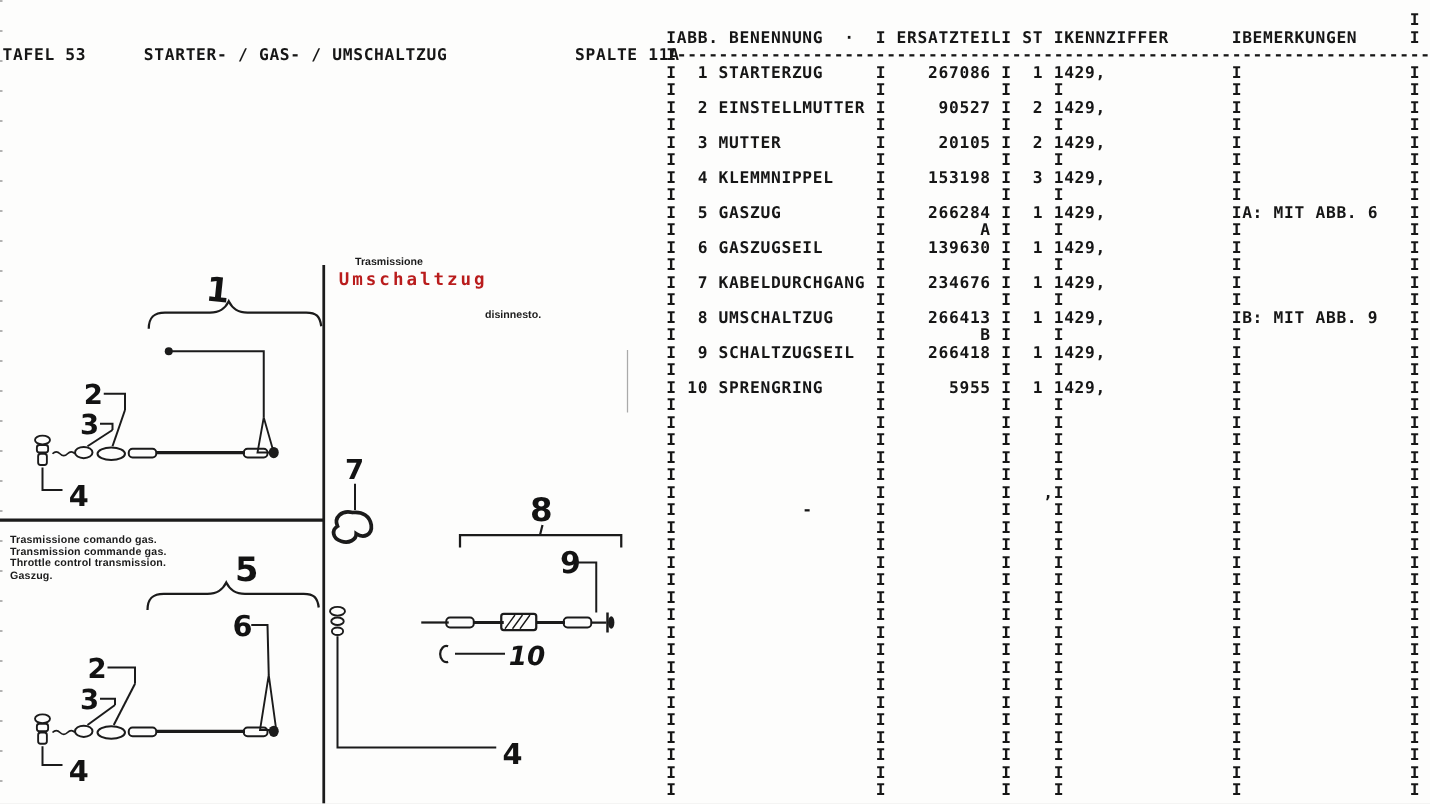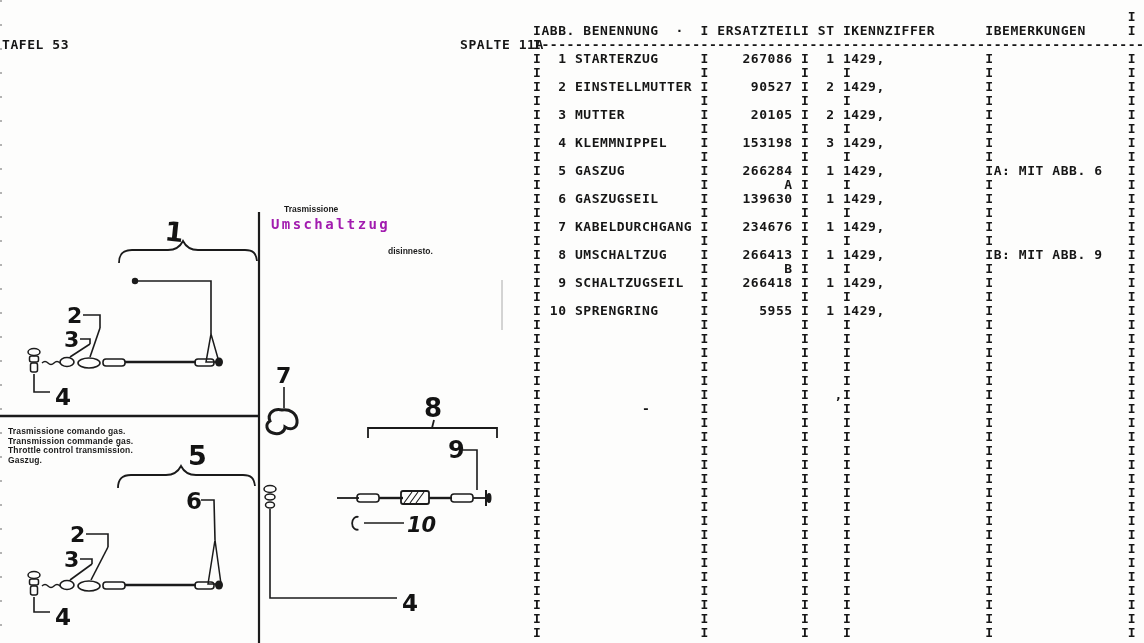--- a/index.html
+++ b/index.html
@@ -9,32 +9,33 @@
         background:repeating-linear-gradient(to bottom,#777 0 2px,transparent 2px 24px);opacity:.55;}
   .mono{position:absolute;font-family:"DejaVu Sans Mono",monospace;font-weight:700;
         font-size:13px;line-height:14px;letter-spacing:.55px;white-space:pre;color:#161616;}
   #partsTable{left:533px;top:10px;margin:0;}
   .hdr{top:38px;}
   .caption{position:absolute;font-family:"Liberation Sans",sans-serif;font-weight:700;
         font-size:8.5px;line-height:9.6px;letter-spacing:.15px;color:#1c1c1c;white-space:nowrap;}
   .cap-sm{position:absolute;font-family:"Liberation Sans",sans-serif;font-weight:700;
         font-size:8.5px;color:#1c1c1c;white-space:nowrap;}
   .cap-big{position:absolute;font-family:"DejaVu Sans Mono",monospace;font-weight:700;
-        font-size:14px;letter-spacing:2.4px;color:#a21caf;white-space:nowrap;}
+        font-size:14px;letter-spacing:2.4px;color:#b91c1c;white-space:nowrap;}
   svg{position:absolute;left:0;top:0;pointer-events:none;}
   svg text{font-family:"DejaVu Sans",sans-serif;font-weight:700;fill:#131313;}
   .ln{stroke:#1b1b1b;fill:none;}
 </style>
 </head>
 <body>
 
 <div class="page">
   <div class="edge-dots"></div>
 
   <div class="mono hdr" style="left:2px;">TAFEL 53</div>
+  <div class="mono hdr" style="left:115px;">STARTER- / GAS- / UMSCHALTZUG</div>
   <div class="mono hdr" style="left:424px;margin-left:36px;">SPALTE 11A</div>
 
   <pre id="partsTable" class="mono">                                                                       I
 IABB. BENENNUNG  ·  I ERSATZTEILI ST IKENNZIFFER      IBEMERKUNGEN     I
 I------------------------------------------------------------------------
 I  1 STARTERZUG     I    267086 I  1 1429,            I                I
 I                   I           I    I                I                I
 I  2 EINSTELLMUTTER I     90527 I  2 1429,            I                I
 I                   I           I    I                I                I
 I  3 MUTTER         I     20105 I  2 1429,            I                I

